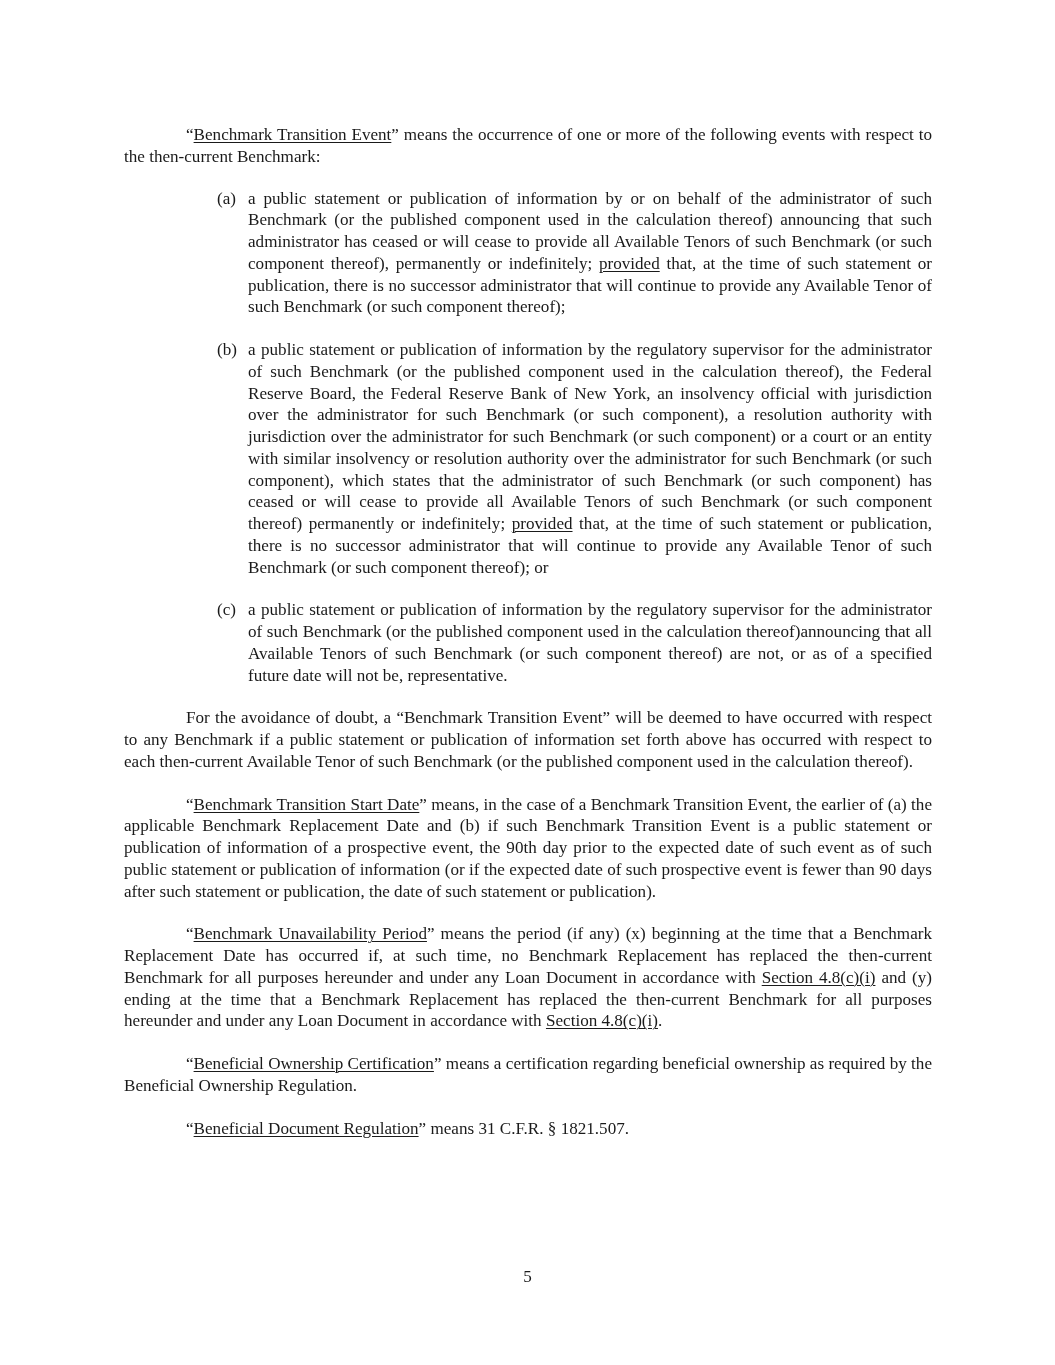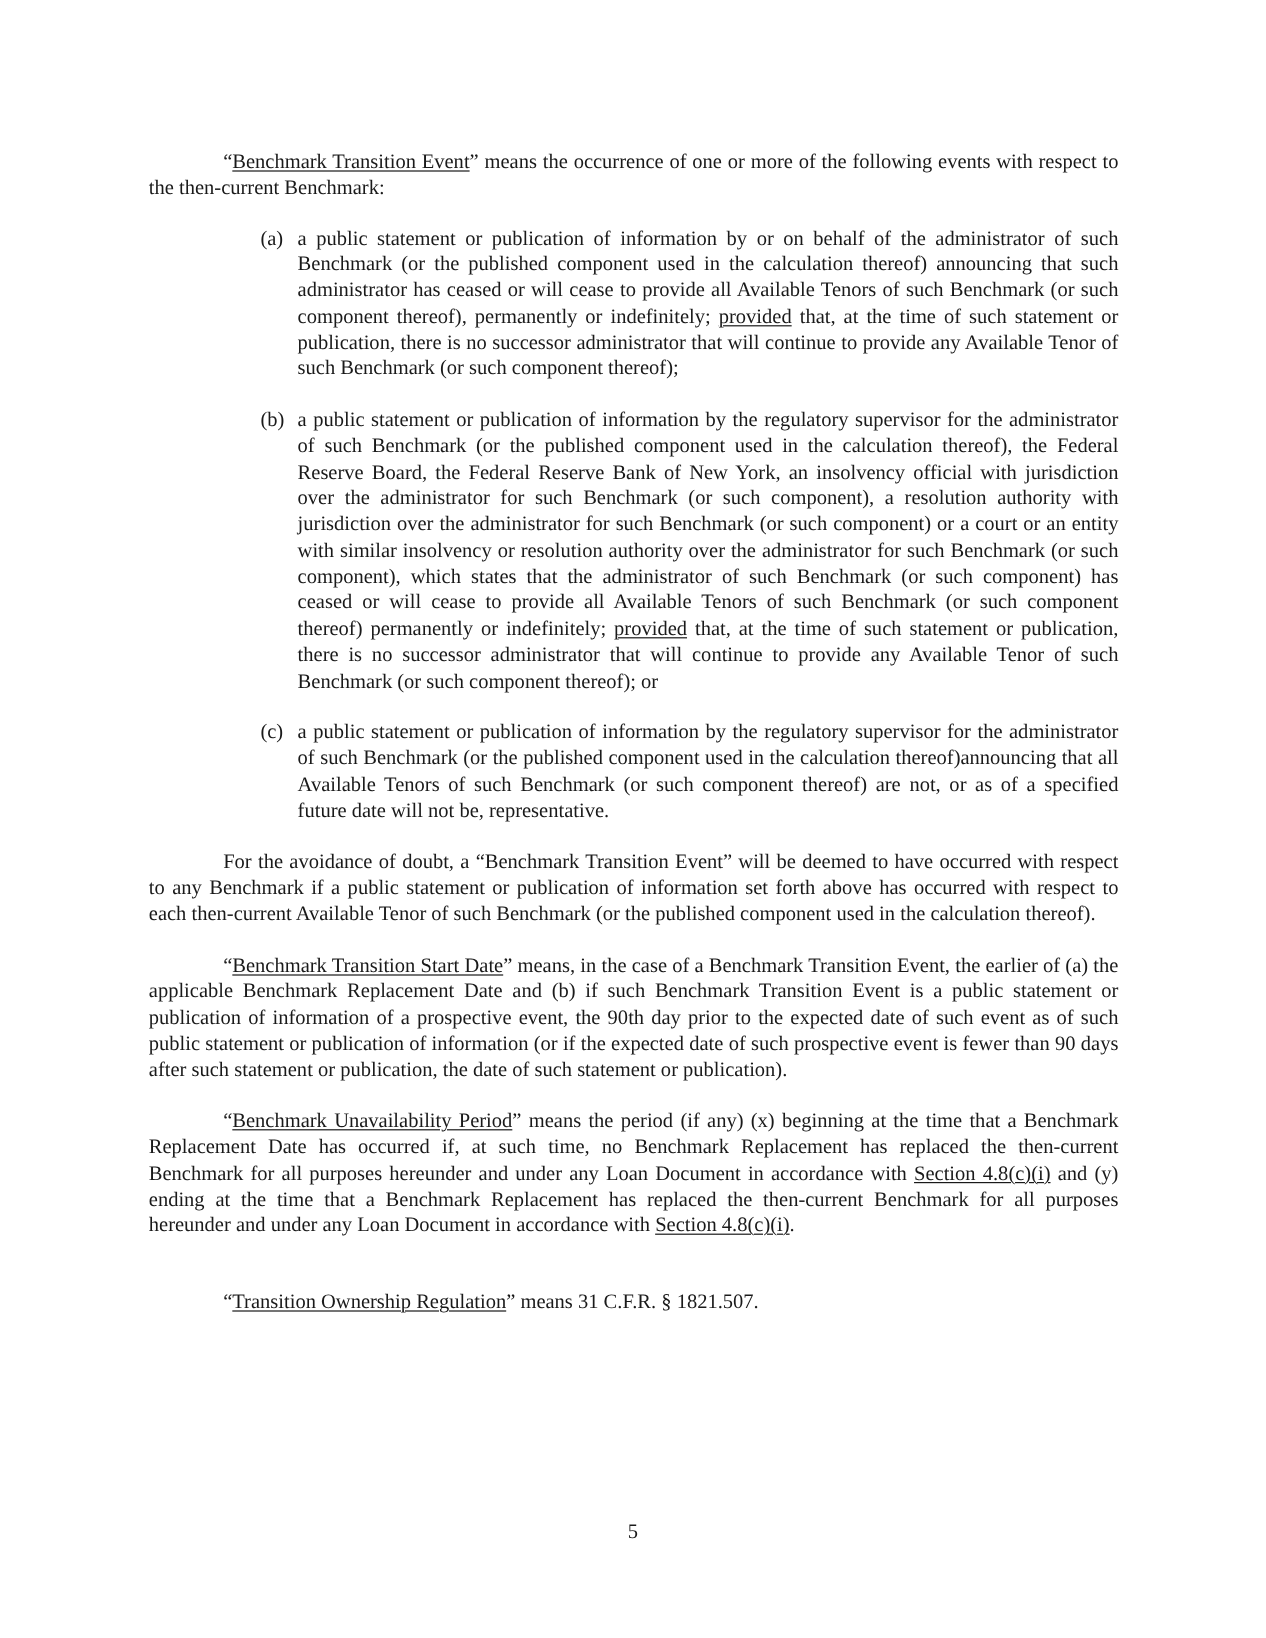--- a/index.html
+++ b/index.html
@@ -89,19 +89,20 @@
   <div class="gap"></div>
 
   <p class="para"><span>“</span><span class="u">Benchmark Transition Start Date</span><span>”</span><span> means, in the case of a Benchmark Transition Event, the earlier of (a) the applicable Benchmark Replacement Date and (b) if such Benchmark Transition Event is a public statement or publication of information of a prospective event, the 90th day prior to the expected date of such event as of such public statement or publication of information (or if the expected date of such prospective event is fewer than 90 days after such statement or publication, the date of such statement or publication).</span></p>
 
   <div class="gap"></div>
 
   <p class="para"><span>“</span><span class="u">Benchmark Unavailability Period</span><span>”</span><span> means the period (if any) (x) beginning at the time that a Benchmark Replacement Date has occurred if, at such time, no Benchmark Replacement has replaced the then-current Benchmark for all purposes hereunder and under any Loan Document in accordance with </span><span class="u">Section 4.8(c)(i)</span><span> and (y) ending at the time that a Benchmark Replacement has replaced the then-current Benchmark for all purposes hereunder and under any Loan Document in accordance with </span><span class="u">Section 4.8(c)(i)</span><span>.</span></p>
 
   <div class="gap"></div>
 
+  <p class="para"><span>“</span><span class="u">Beneficial Ownership Certification</span><span>”</span><span> means a certification regarding beneficial ownership as required by the Beneficial Ownership Regulation.</span></p>
 
   <div class="gap"></div>
 
-  <p class="para"><span>“</span><span class="u">Transition Ownership Regulation</span><span>”</span><span> means 31 C.F.R. § 1821.507.</span></p>
+  <p class="para"><span>“</span><span class="u">Beneficial Document Regulation</span><span>”</span><span> means 31 C.F.R. § 1821.507.</span></p>
 </div>
 
 <div class="page-number">5</div>
 
 </body></html>

